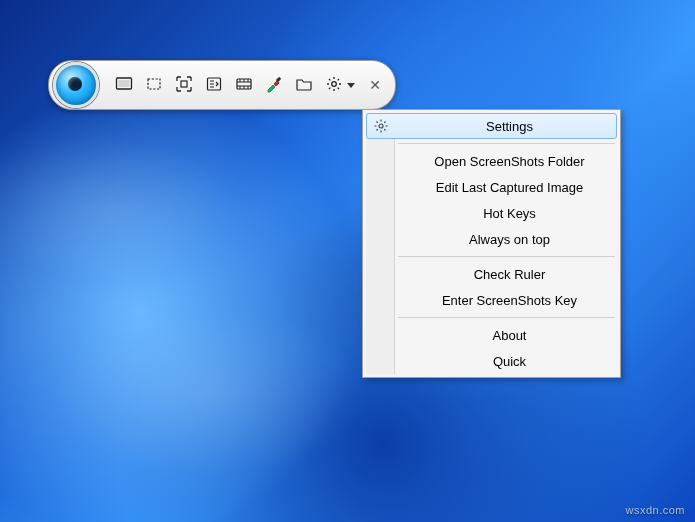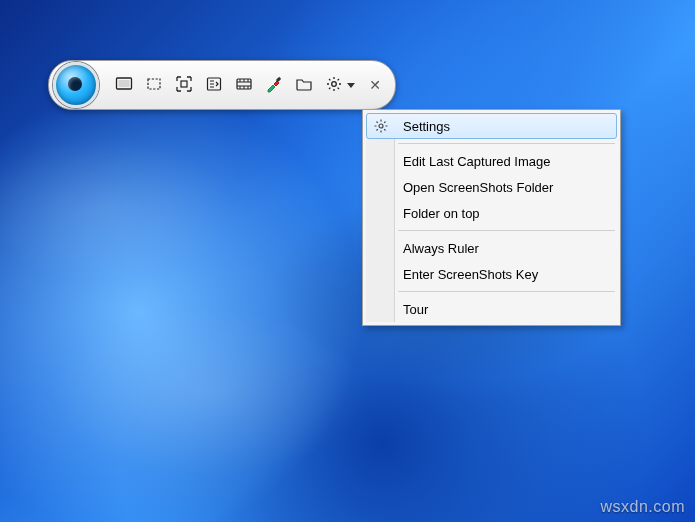--- a/index.html
+++ b/index.html
@@ -31,21 +31,21 @@
       radial-gradient(ellipse 260px 140px at 30% 75%, rgba(255,255,255,0.12) 0%, rgba(255,255,255,0) 60%),
       radial-gradient(ellipse 220px 120px at 15% 40%, rgba(255,255,255,0.10) 0%, rgba(255,255,255,0) 60%),
       radial-gradient(ellipse 300px 160px at 65% 55%, rgba(0,0,40,0.25) 0%, rgba(0,0,40,0) 60%);
     pointer-events: none;
   }
   .watermark {
     position: absolute;
     bottom: 6px;
     right: 10px;
     color: rgba(255,255,255,0.65);
-    font-size: 16px;
+    font-size: 11px;
     letter-spacing: 0.5px;
     text-shadow: 0 1px 2px rgba(0,0,0,0.5);
   }
 
   
   .toolbar {
     position: absolute;
     top: 60px;
     left: 48px;
     height: 48px;
@@ -128,20 +128,21 @@
   }
   .menu-item {
     position: relative;
     height: 24px;
     display: flex;
     align-items: center;
     padding-left: 36px;
     border: 1px solid transparent;
     border-radius: 3px;
     z-index: 1;
+    justify-content: center;
   }
   .menu-item.selected {
     background: linear-gradient(#eaf4ff, #d5ebff);
     border-color: #7fb7e9;
   }
   .menu-item .mi-icon {
     position: absolute;
     left: 5px;
     width: 18px; height: 18px;
     display:flex; align-items:center; justify-content:center;
@@ -249,39 +250,45 @@
             <circle cx="8" cy="8" r="2" fill="none" stroke="#444" stroke-width="1.2"></circle>
             <path d="M8 1.5v2M8 12.5v2M1.5 8h2M12.5 8h2M3.5 3.5l1.3 1.3M11.2 11.2l1.3 1.3M12.5 3.5l-1.3 1.3M4.8 11.2L3.5 12.5" stroke="#444" stroke-width="1.2"></path>
           </svg>
       </span>
       <span>Settings</span>
     </div>
 
     <div class="menu-sep"></div>
 
     <div class="menu-item">
+      <span>Open ScreenShots Folder</span>
+    </div>
+    <div class="menu-item">
       <span>Edit Last Captured Image</span>
     </div>
     <div class="menu-item">
-      <span>Open ScreenShots Folder</span>
-    </div>
-    <div class="menu-item">
-      <span>Folder on top</span>
+      <span>Hot Keys</span>
+    </div>
+    <div class="menu-item">
+      <span>Always on top</span>
     </div>
 
     <div class="menu-sep"></div>
 
     <div class="menu-item">
-      <span>Always Ruler</span>
+      <span>Check Ruler</span>
     </div>
     <div class="menu-item">
       <span>Enter ScreenShots Key</span>
     </div>
 
     <div class="menu-sep"></div>
 
     <div class="menu-item">
-      <span>Tour</span>
+      <span>About</span>
+    </div>
+    <div class="menu-item">
+      <span>Quick</span>
     </div>
   </div>
 
   <div class="watermark">wsxdn.com</div>
 </div>
 
 </body></html>

